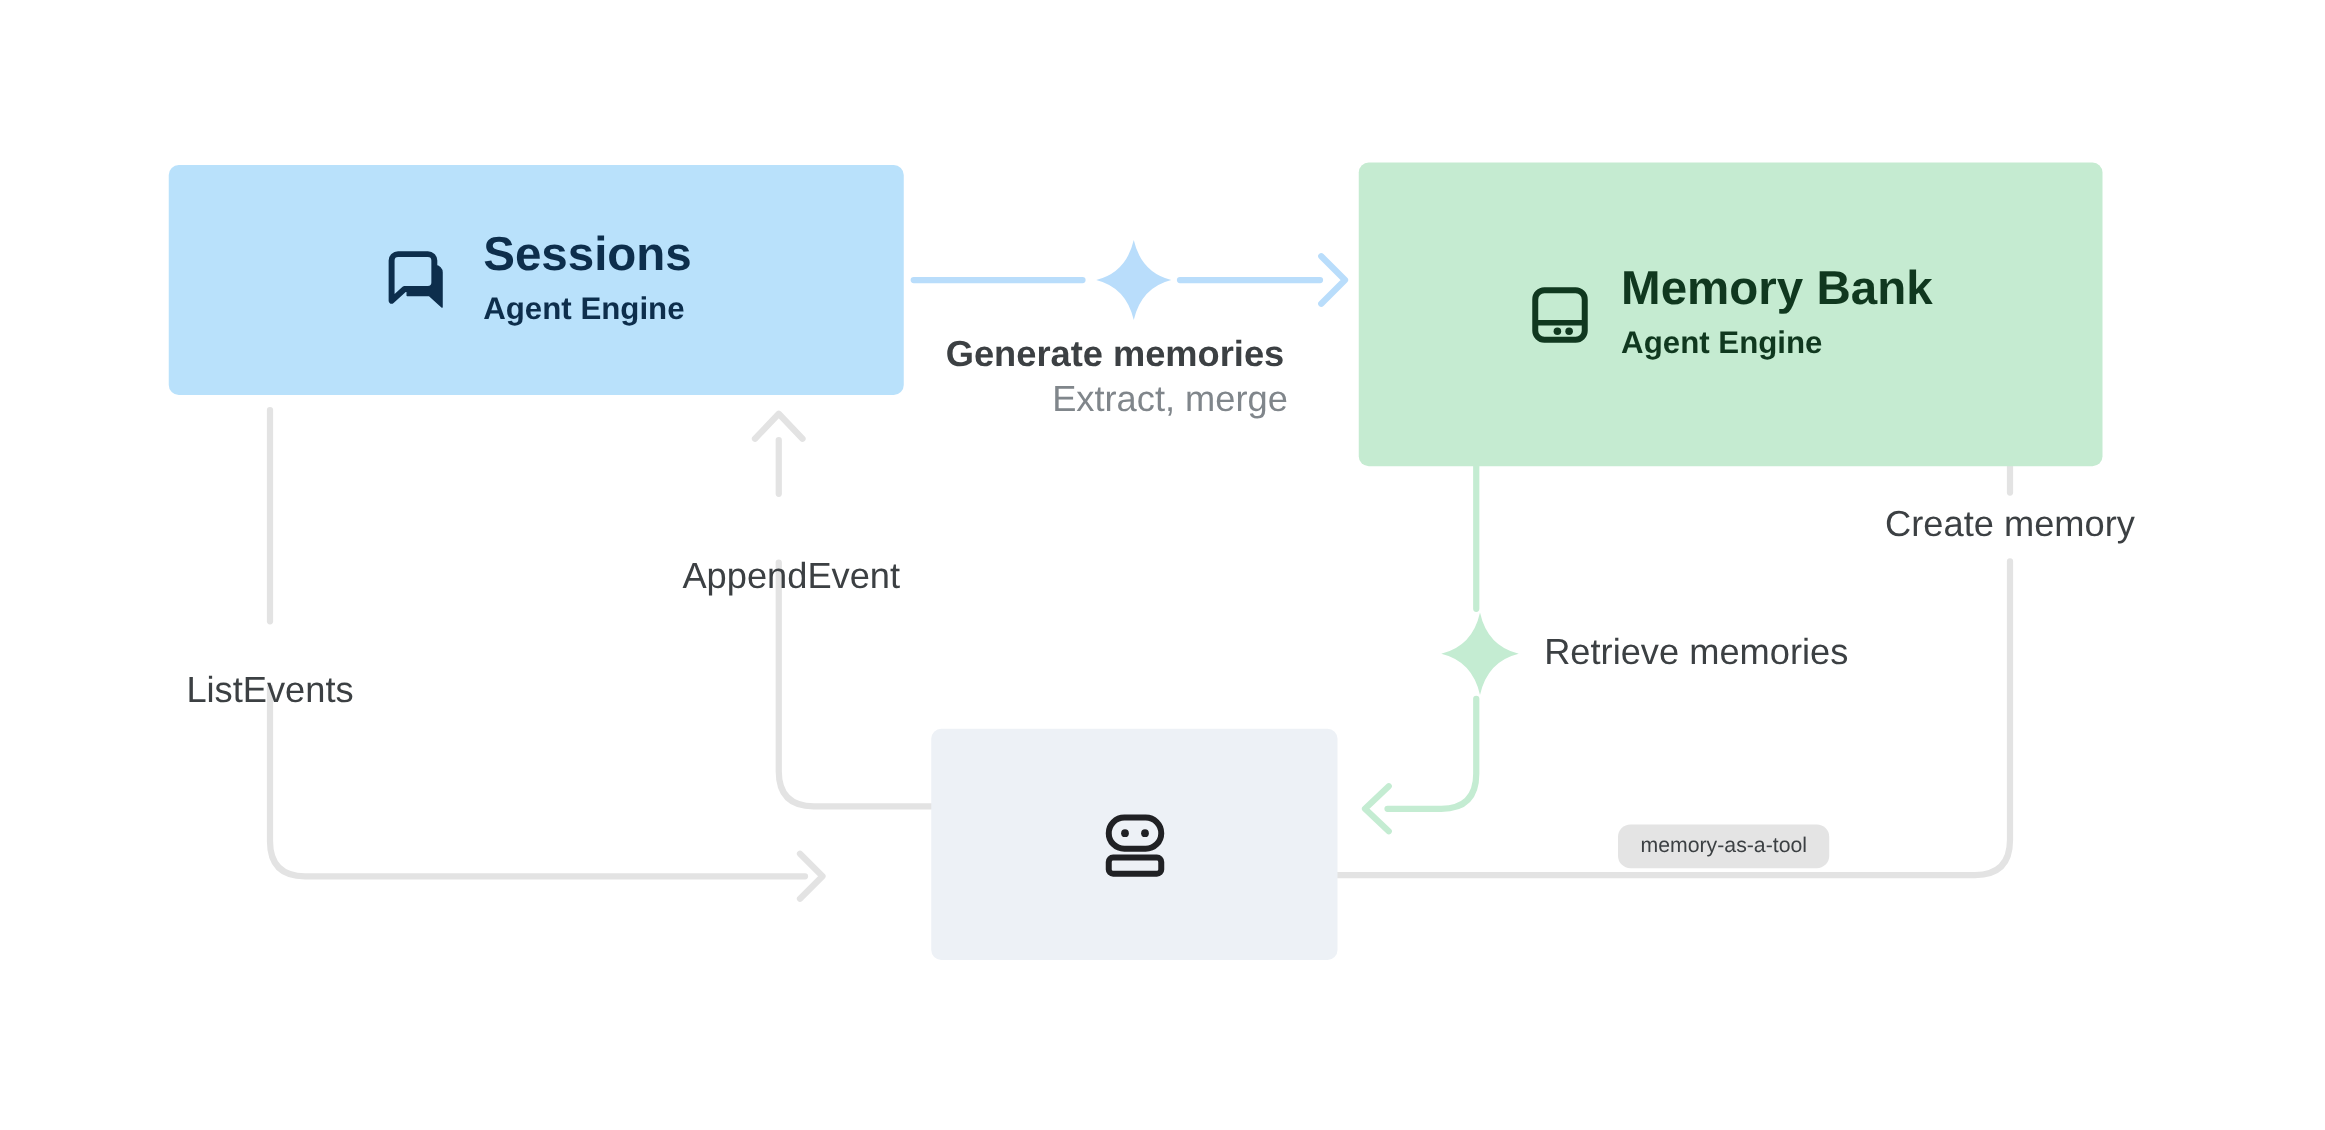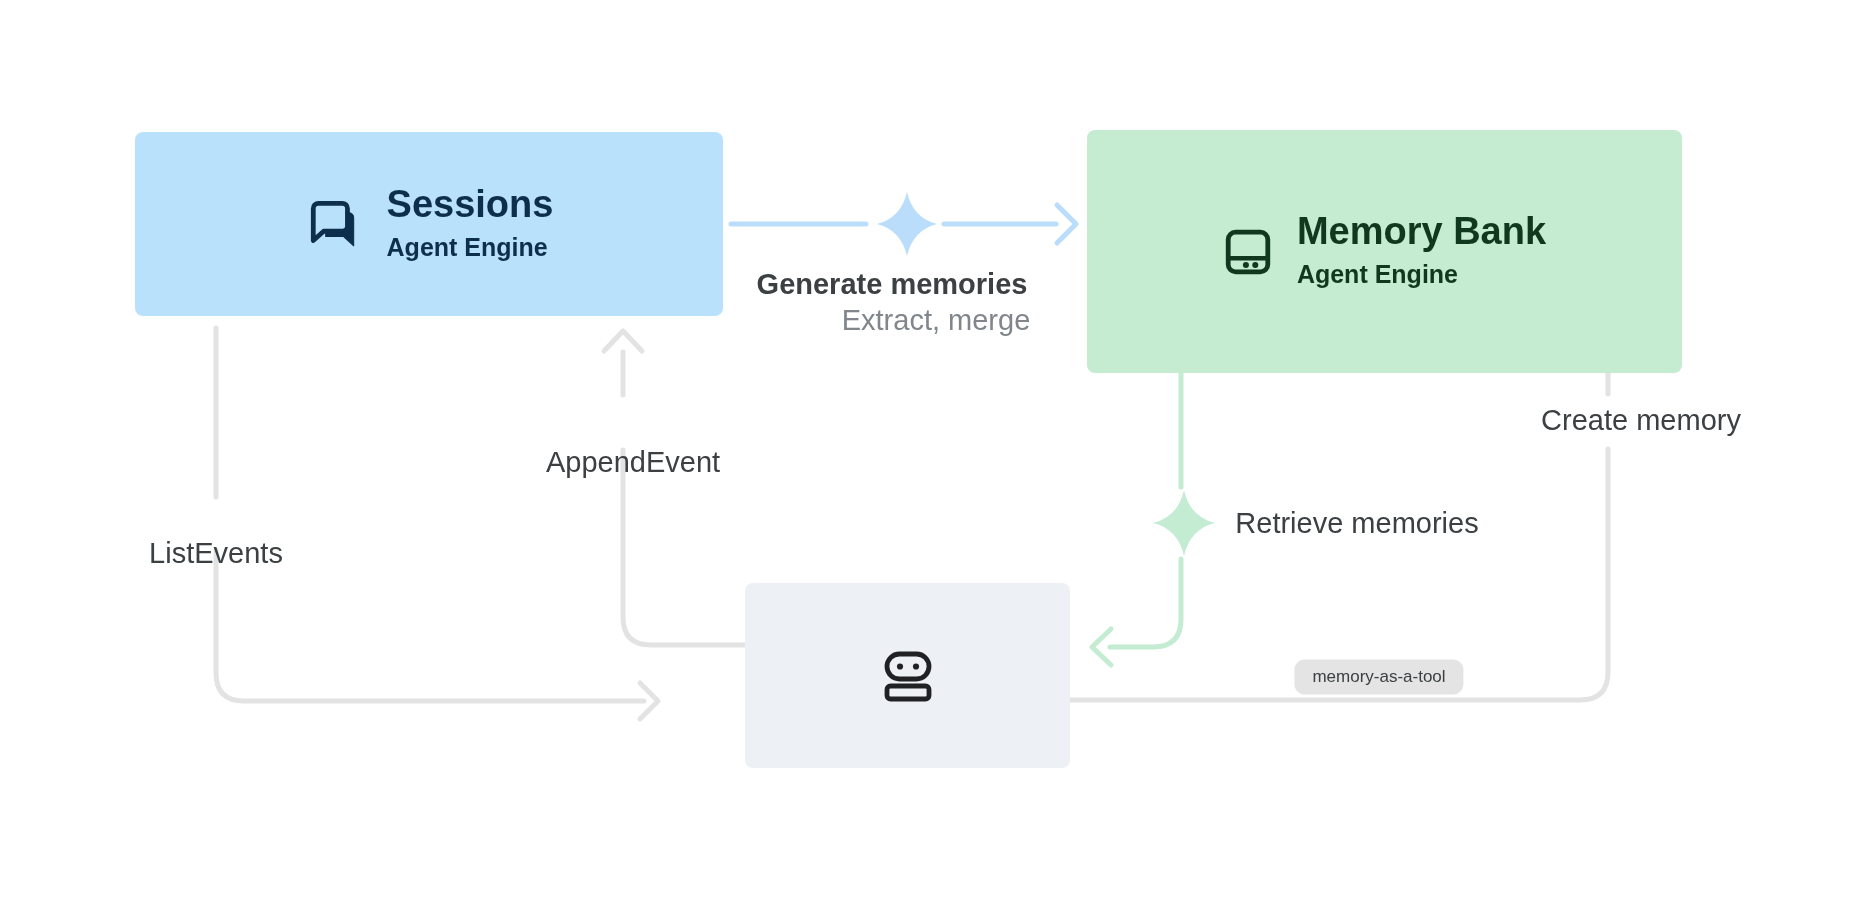--- a/index.html
+++ b/index.html
@@ -154,17 +154,17 @@
         <rect x="4" y="37" width="42" height="13" rx="3.5" fill="none" stroke="currentColor" stroke-width="4.8"></rect>
       </svg>
     </span>
   </div>
 
   <div class="edge-label bold" style="left:892px; top:284px;">Generate memories</div>
   <div class="edge-label muted" style="left:907px; top:320px;margin-left:29px;">Extract, merge</div>
   <div class="edge-label" style="left:633px; top:421px;margin-top:41px;">AppendEvent</div>
   <div class="edge-label" style="left:216px; top:553px;">ListEvents</div>
   <div class="edge-label" style="left:1357px; top:523px;">Retrieve memories</div>
-  <div class="edge-label" style="left:1608px; top:420px;margin-left:33px;">Create memory</div>
+  <div class="edge-label" style="left:1608px; top:420px;">Create memory</div>
 
   <div class="badge">memory-as-a-tool</div>
 
 </div>
 
 </body></html>

